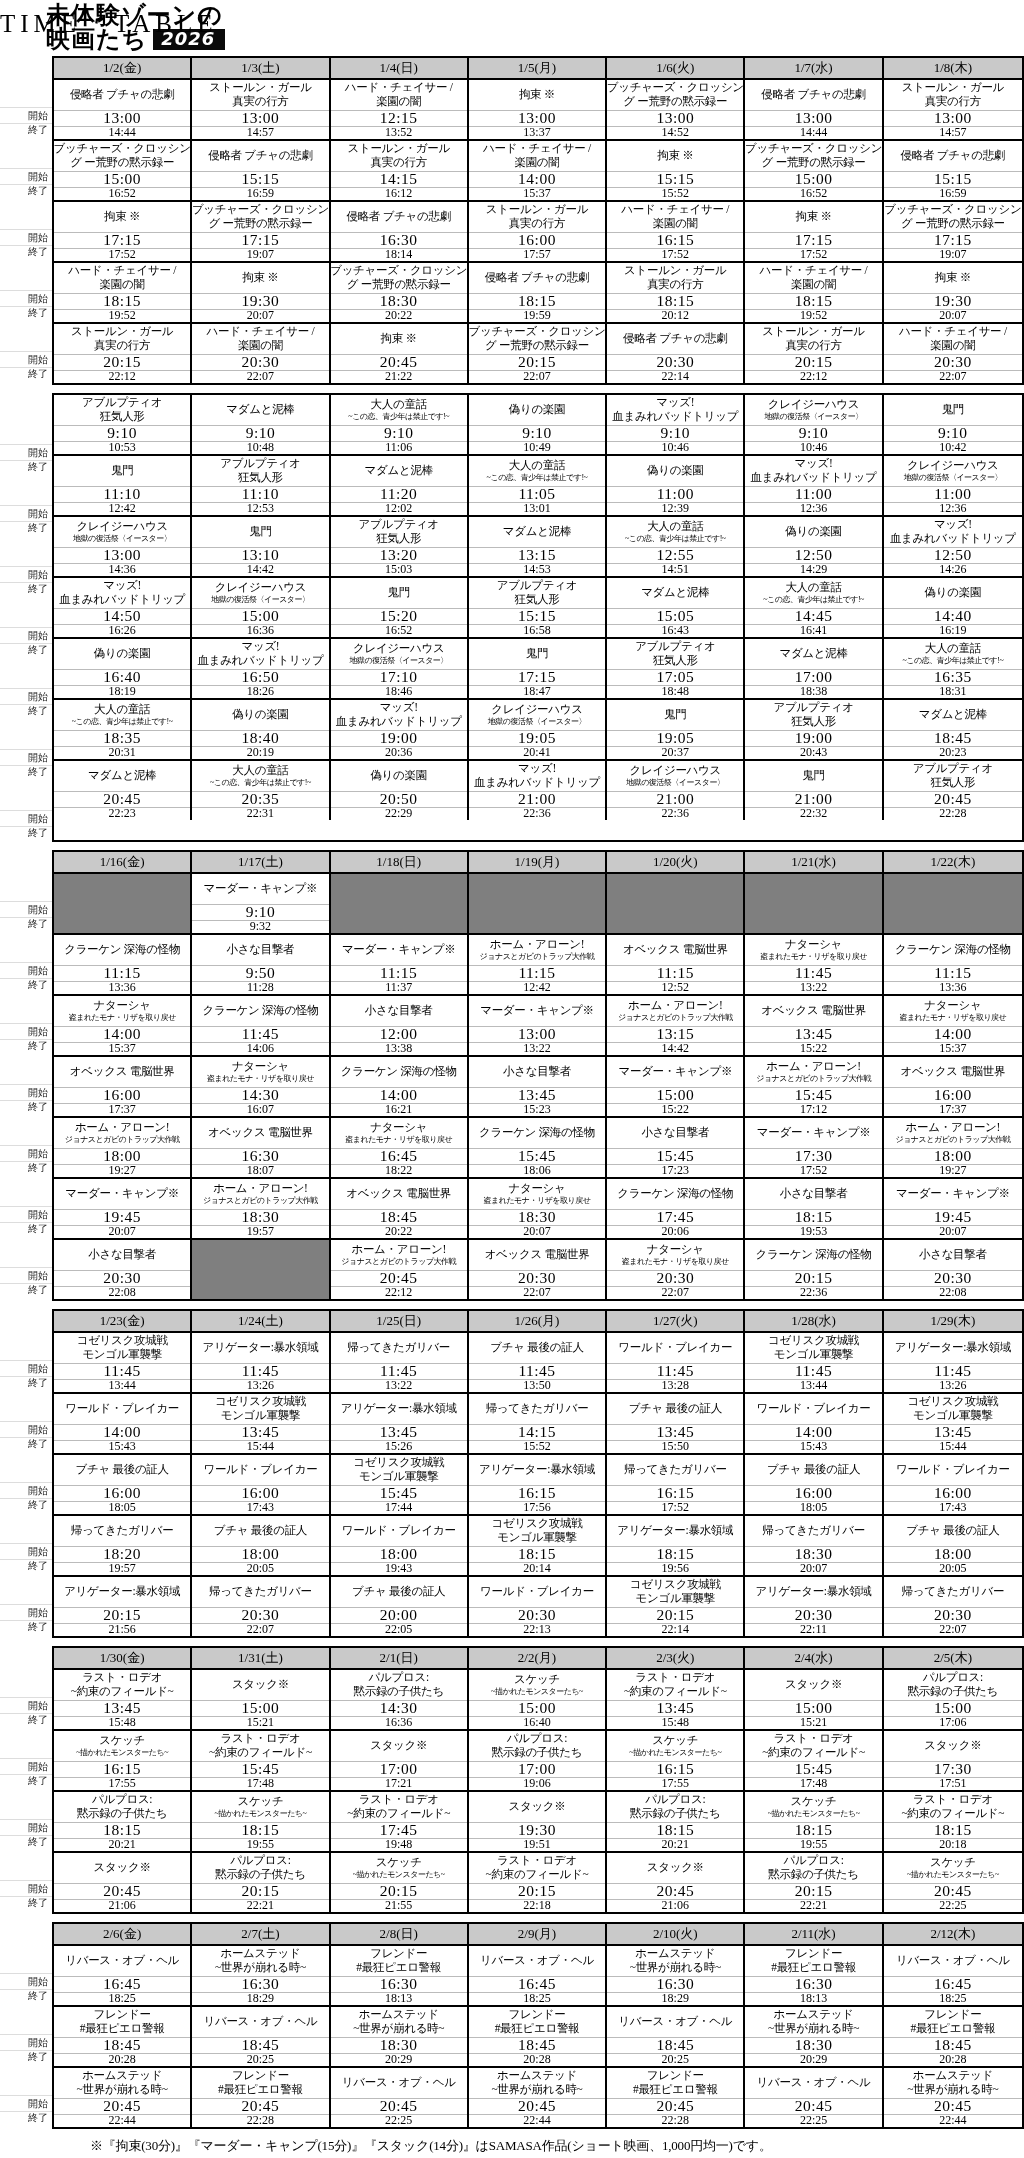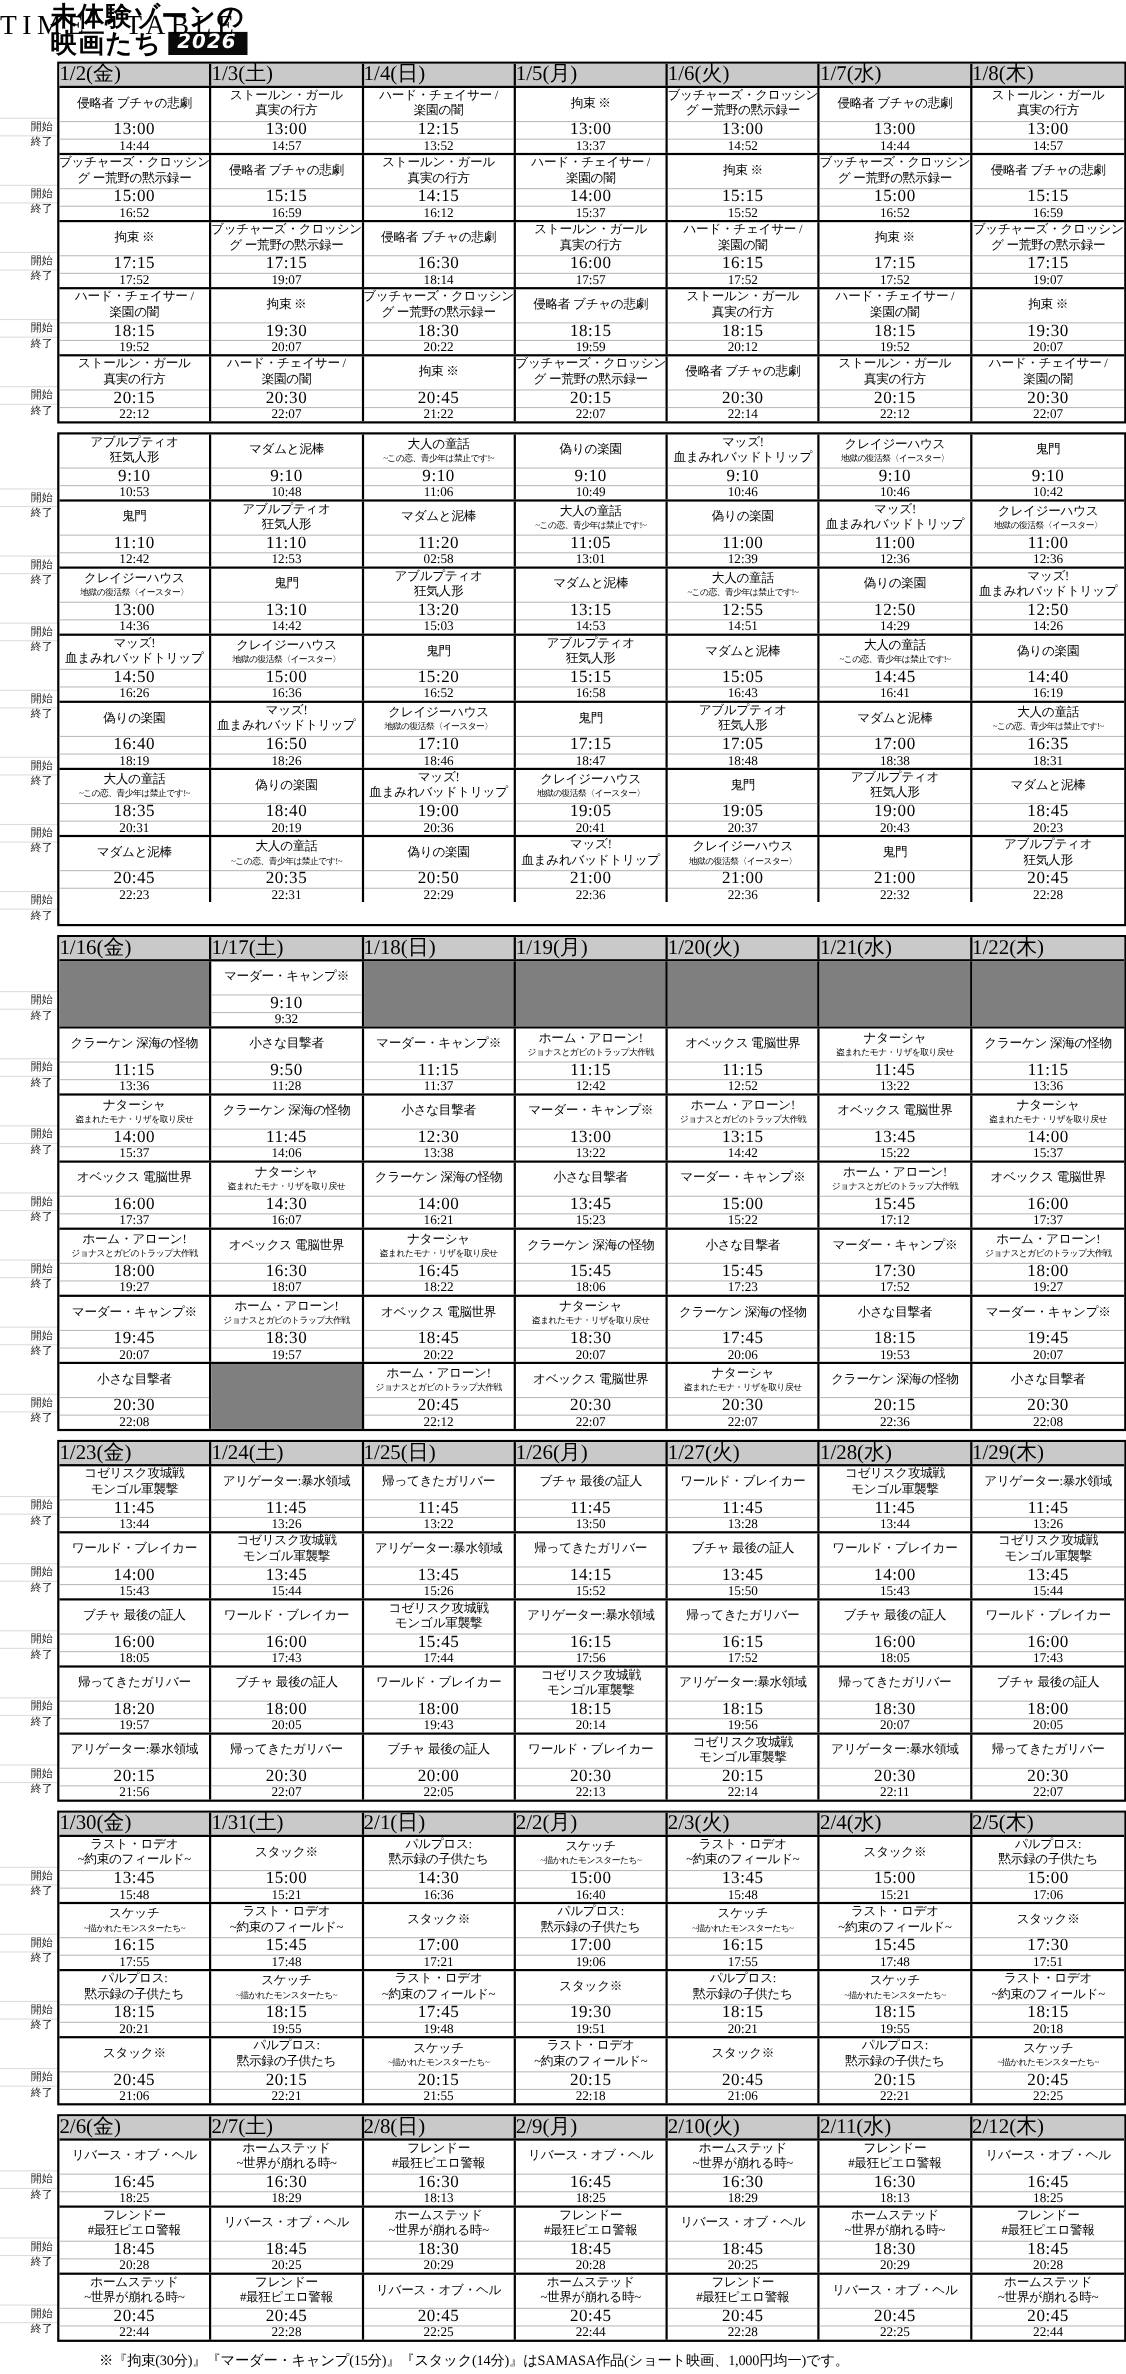--- a/index.html
+++ b/index.html
@@ -38,22 +38,22 @@
   }
   .g-start { height:16px; line-height:15px; border-bottom:1px solid #ddd; }
   .g-end   { height:13px; line-height:12px; }
 
   .tpane { flex:1; border:2px solid #000; background:#fff; }
   .date-row {
     display:grid; grid-template-columns:repeat(7,1fr);
     height:22px; background:#c9c9c9; border-bottom:2px solid #000;
   }
   .date-cell {
-    border-right:2px solid #000; 
-    font-size:19px; line-height:19px;
+    border-right:2px solid #000; text-align:center;
+    font-size:13px; line-height:19px;
   }
   .date-cell:last-child { border-right:none; }
 
   .show-row {
     display:grid; grid-template-columns:repeat(7,1fr);
     height:61px; border-bottom:2px solid #000;
   }
   .show-row:last-child { height:59px; border-bottom:none; }
 
   .cell { border-right:2px solid #000; display:flex; flex-direction:column; overflow:hidden; }
@@ -520,21 +520,21 @@
                 <span class="tl">狂気人形</span>
               </div>
               <div class="c-start">11:10</div>
               <div class="c-end">12:53</div>
             </div>
             <div class="cell">
               <div class="c-title">
                 <span class="tl">マダムと泥棒</span>
               </div>
               <div class="c-start">11:20</div>
-              <div class="c-end">02:58</div>
+              <div class="c-end">12:02</div>
             </div>
             <div class="cell">
               <div class="c-title">
                 <span class="tl">大人の童話</span>
                 <span class="sub">~この恋、青少年は禁止です!~</span>
               </div>
               <div class="c-start">11:05</div>
               <div class="c-end">13:01</div>
             </div>
             <div class="cell">
@@ -968,21 +968,21 @@
               <div class="c-title">
                 <span class="tl">クラーケン 深海の怪物</span>
               </div>
               <div class="c-start">11:45</div>
               <div class="c-end">14:06</div>
             </div>
             <div class="cell">
               <div class="c-title">
                 <span class="tl">小さな目撃者</span>
               </div>
-              <div class="c-start">12:30</div>
+              <div class="c-start">12:00</div>
               <div class="c-end">13:38</div>
             </div>
             <div class="cell">
               <div class="c-title">
                 <span class="tl">マーダー・キャンプ※</span>
               </div>
               <div class="c-start">13:00</div>
               <div class="c-end">13:22</div>
             </div>
             <div class="cell">

